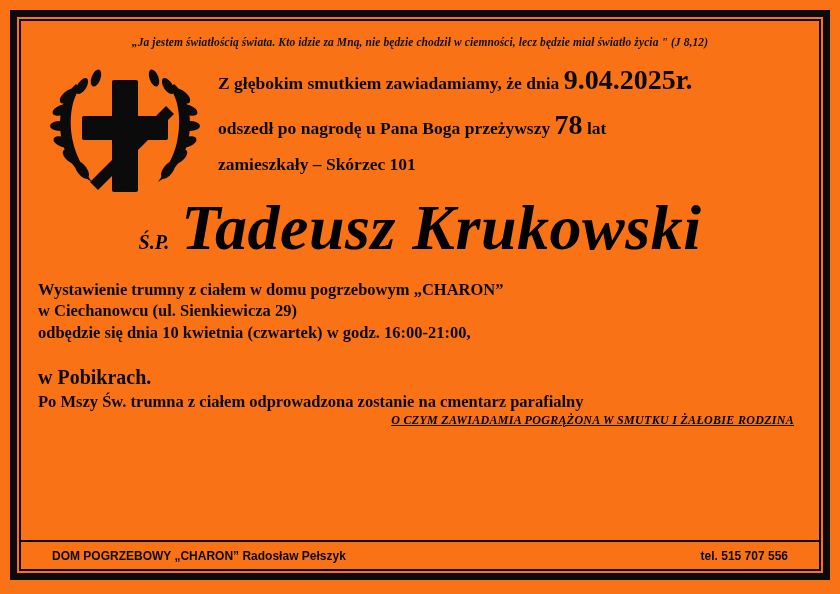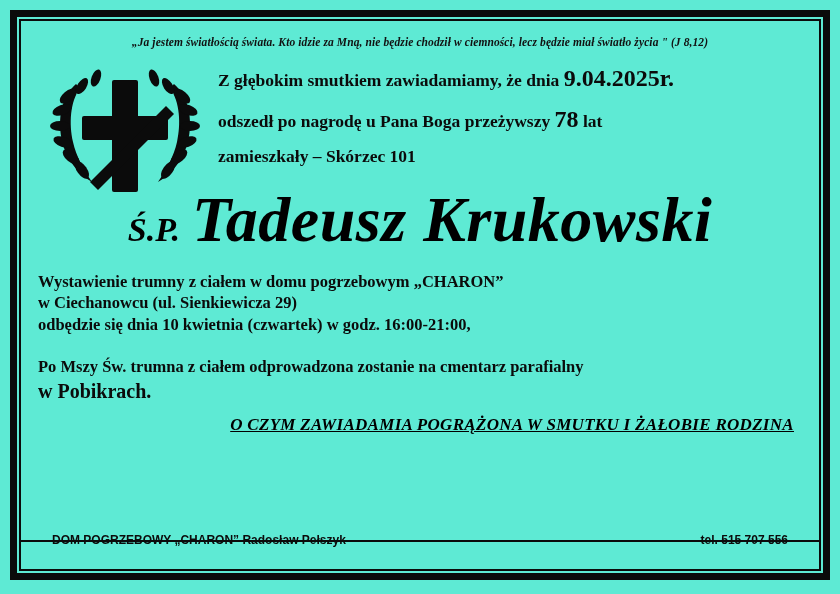--- a/index.html
+++ b/index.html
@@ -11,21 +11,21 @@
     width: 840px;
     height: 594px;
     overflow: hidden;
     font-family: "Liberation Serif", serif;
   }
 
   .obituary {
     position: relative;
     width: 840px;
     height: 594px;
-    background: #5eead4;
+    background: #f97316;
     box-sizing: border-box;
     padding: 10px 12px;
   }
 
   
   .frame-outer {
     position: absolute;
     left: 10px;
     top: 10px;
     right: 10px;
@@ -80,32 +80,32 @@
   }
   .intro-line {
     font-size: 17.5px;
     font-weight: bold;
     color: #0b0b0b;
     line-height: 1.0;
     margin-bottom: 17px;
     white-space: nowrap;
   }
   .intro-line .big {
-    font-size: 24px;
+    font-size: 28px;
     font-weight: bold;
   }
 
   
   .name-row {
     text-align: center;
     margin-top: 8px;
     white-space: nowrap;
   }
   .sp {
-    font-size: 34px;
+    font-size: 20px;
     font-weight: bold;
     font-style: italic;
     vertical-align: baseline;
     padding-right: 8px;
   }
   .name {
     font-size: 64px;
     font-weight: bold;
     font-style: italic;
     letter-spacing: 0.5px;
@@ -131,43 +131,42 @@
   }
   .block.final {
     margin-top: 20px;
   }
   .block.final .line.strong {
     font-size: 20px;
   }
 
   .family {
     text-align: right;
-    font-size: 17px;
+    font-size: 12px;
     font-weight: bold;
     font-style: italic;
     text-decoration: underline;
     letter-spacing: 0.3px;
-    margin-top: 10px;
     padding-right: 8px;
   }
 
   
   .footer-sep {
     position: absolute;
     left: 19px;
     right: 19px;
     bottom: 52px;
     height: 2px;
     background: #0b0b0b;
   }
   .footer {
     position: absolute;
     left: 24px;
     right: 24px;
-    bottom: 42px;
+    bottom: 26px;
     height: 24px;
     display: flex;
     align-items: center;
     justify-content: space-between;
     font-family: "Liberation Sans", sans-serif;
     font-size: 12px;
     font-weight: bold;
     color: #0b0b0b;
     padding: 0 28px;
     box-sizing: border-box;
@@ -239,22 +238,22 @@
     </div>
 
     <div class="block">
       <div class="line">Wystawienie trumny z ciałem w domu pogrzebowym „CHARON”</div>
       <div class="line">w Ciechanowcu (ul. Sienkiewicza 29)</div>
       <div class="line">odbędzie się dnia 10 kwietnia (czwartek) w godz. 16:00-21:00,</div>
     </div>
 
 
     <div class="block final">
+      <div class="line strong">w Pobikrach.</div>
       <div class="line">Po Mszy Św. trumna z ciałem odprowadzona zostanie na cmentarz parafialny</div>
-      <div class="line strong">w Pobikrach.</div>
     </div>
 
     <div class="family">O CZYM ZAWIADAMIA POGRĄŻONA W SMUTKU I ŻAŁOBIE RODZINA</div>
 
   </div>
 
   <div class="footer-sep"></div>
 
   <div class="footer">
     <span class="seg">DOM POGRZEBOWY  „CHARON”  Radosław Pełszyk</span>

